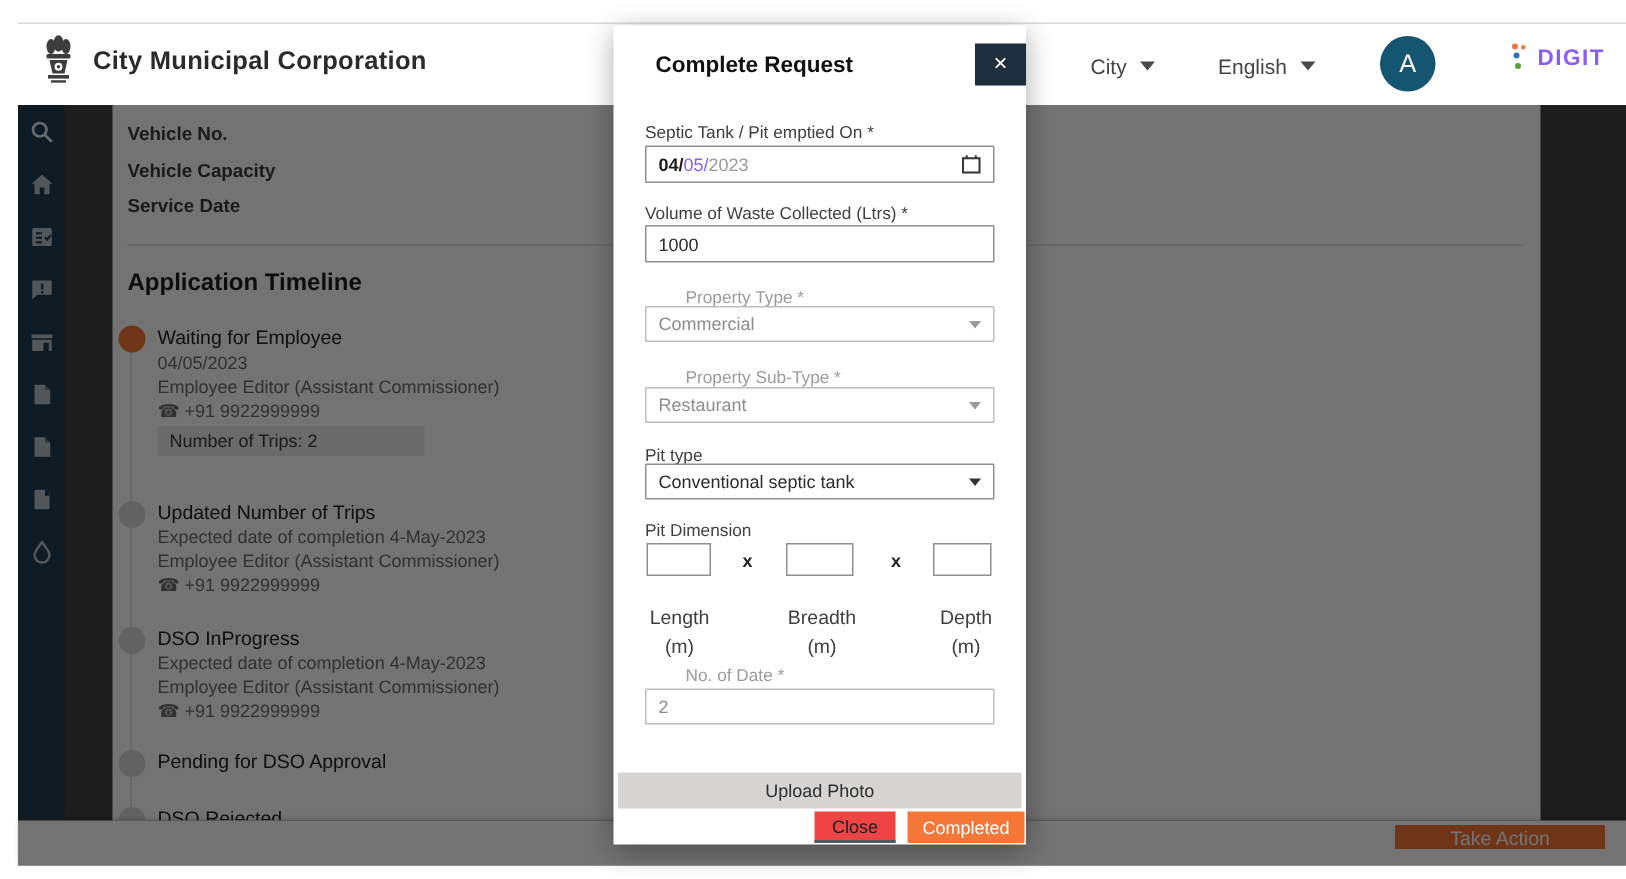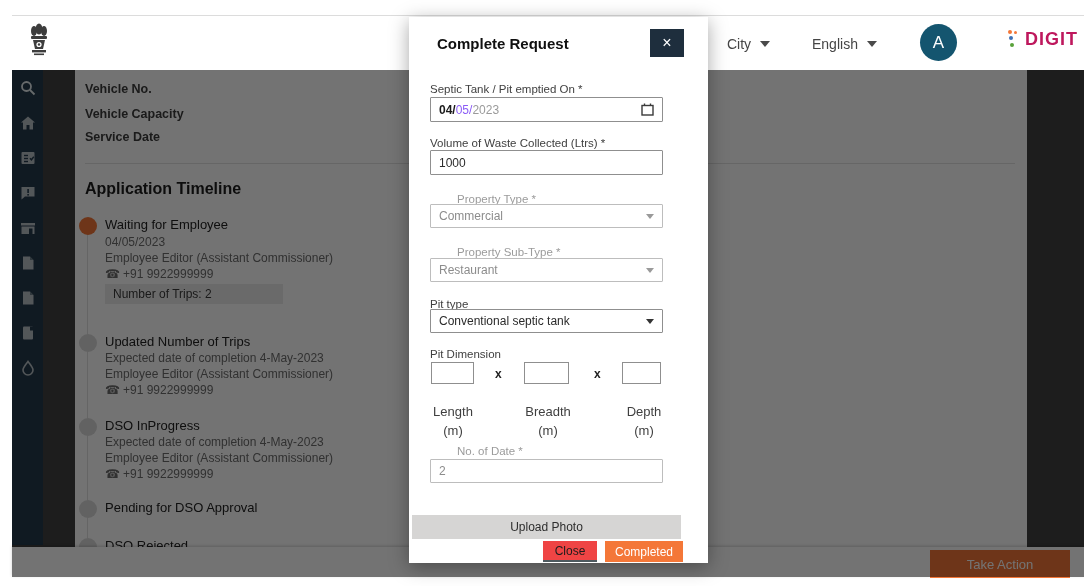--- a/index.html
+++ b/index.html
@@ -13,21 +13,21 @@
   .emblem { position:absolute; left:16px; top:8px; width:22px; height:38px; }
   .org-name { position:absolute; left:50px; top:16px; font-size:17px; font-weight:700; color:#2b2b2b; letter-spacing:.2px; }
   .hdr-dd { position:absolute; top:21px; font-size:14px; color:#454545; display:flex; align-items:center; gap:9px; cursor:pointer; }
   .hdr-dd.city { left:715px; }
   .hdr-dd.lang { left:800px;text-align:center; }
   .caret-down { width:0; height:0; border-left:5px solid transparent; border-right:5px solid transparent; border-top:6px solid #4a4a4a; }
   .avatar { position:absolute; left:908px; top:9px; width:37px; height:37px; border-radius:50%; background:#14556F; color:#fff; font-size:17px; display:flex; align-items:center; justify-content:center; cursor:pointer; }
   .digit-logo { position:absolute; left:996px; top:14px; display:flex; align-items:center; gap:5px; }
   .digit-mark { position:relative; width:12px; height:19px; }
   .digit-mark i { position:absolute; border-radius:50%; display:block; }
-  .digit-text { font-size:18px; font-weight:700; color:#be185d; letter-spacing:1px; }
+  .digit-text { font-size:15px; font-weight:700; color:#8b5cf6; letter-spacing:1px; }
 
   
   .app-body { position:absolute; left:12px; top:70px; width:1072px; height:507px; background:#404040; z-index:0; }
   .sidebar { position:absolute; left:0; top:0; width:31px; height:475px; background:#243B4D; display:flex; flex-direction:column; align-items:center; padding-top:9px; gap:18px; }
   .sb-icon { width:17px; height:17px; display:flex; align-items:center; justify-content:center; cursor:pointer; }
   .sb-icon svg { width:16px; height:16px; fill:#B9C0C5; stroke:#B9C0C5; }
   .sb-icon.bright svg { fill:none; stroke:#E4EAEE; }
 
   .card { position:absolute; left:63px; top:0; width:952px; height:477px; background:#ffffff; overflow:hidden; }
   .detail-label { position:absolute; left:10px; font-size:12.5px; font-weight:700; color:#3C3C3C; }
@@ -38,27 +38,27 @@
   .tl-dot { position:absolute; left:0; top:0; width:18px; height:18px; border-radius:50%; background:#DADADA; }
   .tl-dot.active { background:#F47738; }
   .tl-body { position:absolute; left:26px; top:0; width:340px; }
   .tl-item-title { font-size:13px; color:#222; line-height:16px; }
   .tl-sub { position:absolute; left:26px; font-size:12px; color:#6d6d6d; white-space:nowrap; }
   .tl-phone { display:flex; align-items:center; gap:3px; }
   .phone-glyph { font-size:12px; color:#6d6d6d; }
   .tl-note { position:absolute; left:26px; width:178px; height:20px; background:#ECECEC; font-size:12px; color:#3a3a3a; line-height:20px; padding-left:8px; }
 
   .bottom-bar { position:absolute; left:0; right:0; top:477px; height:30px; background:#ffffff; box-shadow:0 -1px 3px rgba(0,0,0,.18); }
-  .take-action { position:absolute; right:14px; top:3px; width:140px; height:28px; background:#F47738; color:#ffffff; font-size:13px; border:none; cursor:pointer; }
+  .take-action { position:absolute; right:14px; top:3px; width:140px; height:16px; background:#F47738; color:#ffffff; font-size:13px; border:none; cursor:pointer; }
 
   
   .overlay { position:absolute; left:12px; top:70px; width:1072px; height:507px; background:rgba(0,0,0,0.55); z-index:5; }
 
   
-  .modal { position:absolute; left:409px; top:17px; width:299px; height:546px; background:#ffffff; z-index:10; box-shadow:0 4px 18px rgba(0,0,0,.35); }
+  .modal { position:absolute; left:409px; top:17px; width:275px; height:546px; background:#ffffff; z-index:10; box-shadow:0 4px 18px rgba(0,0,0,.35); }
   .modal-title { position:absolute; left:28px; top:18px; font-size:15px; font-weight:700; color:#101010; }
   .modal-close { position:absolute; left:241px; top:12px; width:34px; height:28px; background:#1E2E3D; color:#fff; font-size:16px; display:flex; align-items:center; justify-content:center; cursor:pointer; }
   .f-label { position:absolute; left:21px; font-size:11.5px; color:#404040; }
   .f-label.dis { color:#9B9B9B;margin-left:27px; }
   .f-input { position:absolute; left:21px; width:233px; height:25px; border:1px solid #8F8F8F; border-radius:1px; background:#fff; font-size:12px; color:#2b2b2b; display:flex; align-items:center; padding:0 8px; }
   .f-input.dis { border-color:#BDBDBD; color:#8C8C8C; }
   .f-select { justify-content:space-between; cursor:pointer; }
   .f-select .caret { width:0; height:0; border-left:4px solid transparent; border-right:4px solid transparent; border-top:5px solid #333; }
   .f-select.dis .caret { border-top-color:#9a9a9a; }
   .date-parts span.d1 { color:#1a1a1a; font-weight:700; }
@@ -206,20 +206,21 @@
           <ellipse cx="16" cy="8" rx="3" ry="5"></ellipse>
           <ellipse cx="11" cy="6" rx="3.4" ry="5.5"></ellipse>
         <rect x="3" y="13" width="16" height="3" rx="1"></rect>
         <path d="M5 17 h12 l-2 9 h-8 Z"></path>
         <circle cx="11" cy="21.5" r="2.6" fill="#ffffff"></circle>
           <circle cx="11" cy="21.5" r="1.2"></circle>
         <rect x="4" y="27" width="14" height="2.4"></rect>
         <rect x="6" y="30.5" width="10" height="1.6"></rect>
       </g>
     </svg>
+    <span class="org-name">City Municipal Corporation</span>
 
     <div class="hdr-dd city">
       <span>City</span>
       <span class="caret-down"></span>
     </div>
     <div class="hdr-dd lang">
       <span>English</span>
       <span class="caret-down"></span>
     </div>
     <div class="avatar">A</div>

